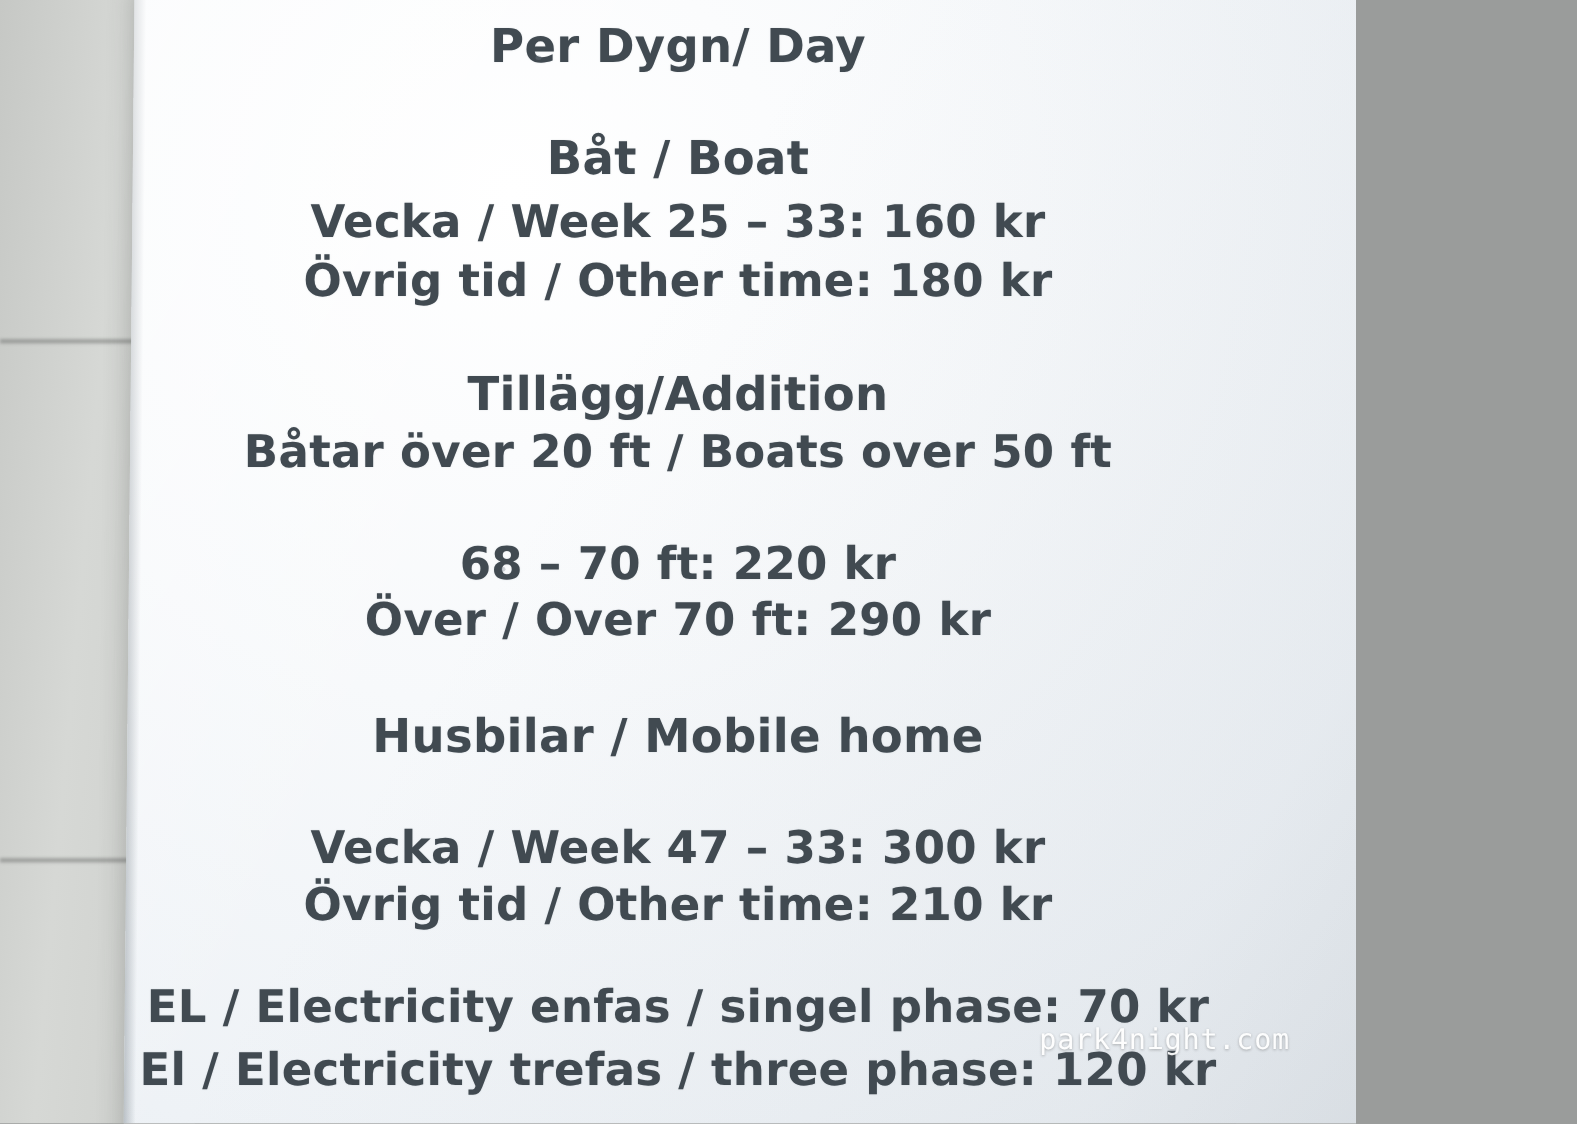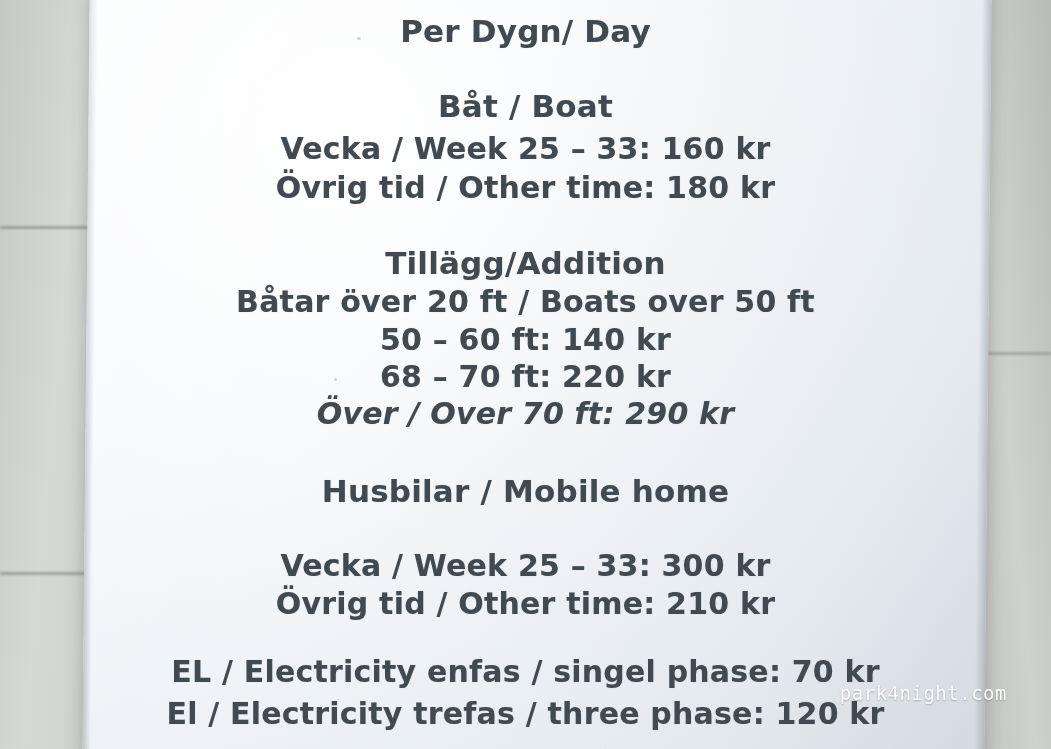--- a/index.html
+++ b/index.html
@@ -2,21 +2,21 @@
 <html><head>
 <meta charset="utf-8">
 <style>
   html, body {
     margin: 0;
     padding: 0;
     background: #9a9c9b;
   }
   #scene {
     position: relative;
-    width: 1051px;
+    width: 904px;
     height: 749px;
     overflow: hidden;
     background: linear-gradient(100deg, #b7b9b6 0%, #c3c5c2 18%, #d0d2cf 40%, #c8cac7 70%, #b2b4b1 100%);
     font-family: "DejaVu Sans", sans-serif;
   }
 
   
   .wall-left {
     position: absolute;
     left: 0; top: 0;
@@ -144,26 +144,25 @@
   <div id="content">
 
     <div class="line heading" style="top:13px;">Per Dygn/ Day</div>
 
     <div class="line heading" style="top:88px;">Båt / Boat</div>
     <div class="line body" style="top:131px;">Vecka / Week 25 – 33:  160 kr</div>
     <div class="line body" style="top:170px;">Övrig tid / Other time:  180 kr</div>
 
     <div class="line heading" style="top:245px;">Tillägg/Addition</div>
     <div class="line body" style="top:284px;">Båtar över 20 ft / Boats over 50 ft</div>
-    <div class="line body" style="top:322px;">50 – 60 ft: 140 kr</div>
     <div class="line body" style="top:359px;">68 – 70 ft: 220 kr</div>
-    <div class="line body" style="top:396px;font-style:italic;">Över / Over 70 ft: 290 kr</div>
+    <div class="line body" style="top:396px;">Över / Over 70 ft: 290 kr</div>
 
     <div class="line heading" style="top:473px;">Husbilar / Mobile home</div>
-    <div class="line body" style="top:548px;">Vecka / Week 25 – 33: 300 kr</div>
+    <div class="line body" style="top:548px;">Vecka / Week 47 – 33: 300 kr</div>
     <div class="line body" style="top:586px;">Övrig tid / Other time: 210 kr</div>
 
     <div class="line body" style="top:654px;">EL / Electricity enfas / singel phase: 70 kr</div>
     <div class="line body" style="top:696px;">El / Electricity trefas / three phase: 120 kr</div>
 
   </div>
 
   <div class="speck" style="left:357px; top:37px; width:4px; height:3px;"></div>
   <div class="speck" style="left:334px; top:378px; width:3px; height:3px;"></div>
 

